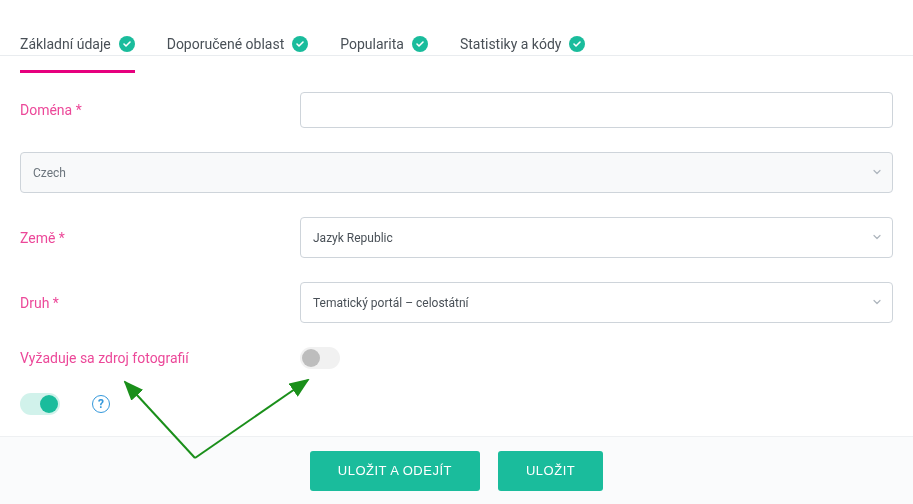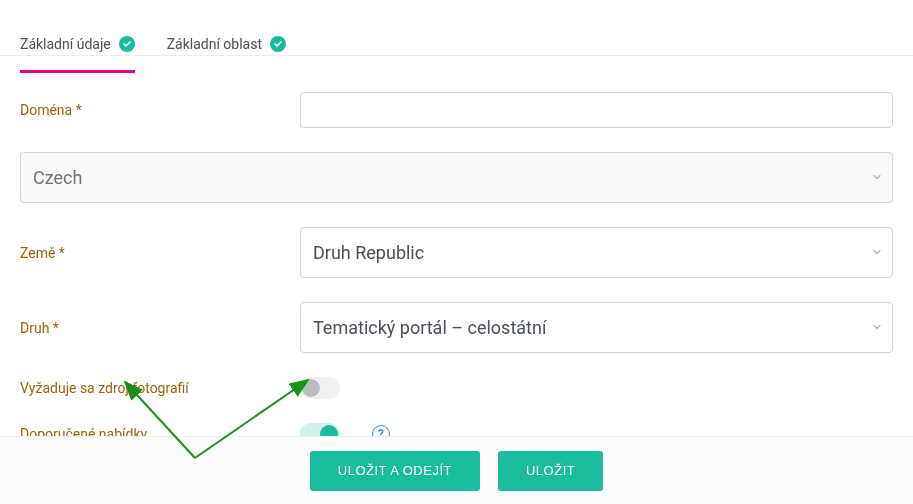--- a/index.html
+++ b/index.html
@@ -59,21 +59,21 @@
     }
     .row {
       display: flex;
       align-items: center;
       margin-bottom: 24px;
     }
     .label {
       width: 280px;
       flex: 0 0 280px;
       font-size: 14px;
-      color: #a16207;
+      color: #ec4899;
     }
     .field {
       flex: 1;
     }
 
     .text-input {
       width: 100%;
       height: 36px;
       border: 1px solid #ced4da;
       border-radius: 4px;
@@ -81,25 +81,25 @@
       font-size: 14px;
       color: #495057;
       background: #fff;
     }
 
     .select {
       position: relative;
     }
     .select-box {
       width: 100%;
-      height: 51px;
+      height: 41px;
       border: 1px solid #ced4da;
       border-radius: 4px;
       padding: 0 32px 0 12px;
-      font-size: 18px;
+      font-size: 12px;
       color: #495057;
       background: #fff;
       display: flex;
       align-items: center;
     }
     .select-box.disabled {
       background: #f8f9fa;
       color: #6c757d;
     }
     .select-caret {
@@ -185,27 +185,43 @@
 <div class="tabs">
   <div class="tab active">
     <span>Základní údaje</span>
     <span class="tab-check">
       <svg width="10" height="10" viewBox="0 0 10 10">
           <path d="M2 5 L4 7 L8 3" stroke="#fff" stroke-width="1.6" fill="none" stroke-linecap="round" stroke-linejoin="round"></path>
         </svg>
     </span>
   </div>
   <div class="tab">
-    <span>Základní oblast</span>
+    <span>Doporučené oblast</span>
     <span class="tab-check">
       <svg width="10" height="10" viewBox="0 0 10 10">
           <path d="M2 5 L4 7 L8 3" stroke="#fff" stroke-width="1.6" fill="none" stroke-linecap="round" stroke-linejoin="round"></path>
         </svg>
     </span>
   </div>
+  <div class="tab">
+    <span>Popularita</span>
+    <span class="tab-check">
+      <svg width="10" height="10" viewBox="0 0 10 10">
+          <path d="M2 5 L4 7 L8 3" stroke="#fff" stroke-width="1.6" fill="none" stroke-linecap="round" stroke-linejoin="round"></path>
+        </svg>
+    </span>
+  </div>
+  <div class="tab">
+    <span>Statistiky a kódy</span>
+    <span class="tab-check">
+      <svg width="10" height="10" viewBox="0 0 10 10">
+          <path d="M2 5 L4 7 L8 3" stroke="#fff" stroke-width="1.6" fill="none" stroke-linecap="round" stroke-linejoin="round"></path>
+        </svg>
+    </span>
+  </div>
 </div>
 
 <div class="form-area">
 
   <div class="row">
     <div class="label">Doména *</div>
     <div class="field">
       <input class="text-input" type="text" value="" style="">
     </div>
   </div>
@@ -220,21 +236,21 @@
             <path d="M3 4.5 L6 7.5 L9 4.5" stroke="#adb5bd" stroke-width="1.2" fill="none" stroke-linecap="round" stroke-linejoin="round"></path>
           </svg>
       </span>
     </div>
   </div>
 
   <div class="row">
     <div class="label">Země *</div>
     <div class="field select">
       <div class="select-box">
-        <span>Druh Republic</span>
+        <span>Jazyk Republic</span>
       </div>
       <span class="select-caret">
         <svg width="12" height="12" viewBox="0 0 12 12">
             <path d="M3 4.5 L6 7.5 L9 4.5" stroke="#adb5bd" stroke-width="1.2" fill="none" stroke-linecap="round" stroke-linejoin="round"></path>
           </svg>
       </span>
     </div>
   </div>
 
   <div class="row">
@@ -254,21 +270,20 @@
   <div class="row">
     <div class="label">Vyžaduje sa zdroj fotografií</div>
     <div class="field" style="display:flex;align-items:center;">
       <div class="toggle off">
         <div class="knob"></div>
       </div>
     </div>
   </div>
 
   <div class="row">
-    <div class="label">Doporučené nabídky</div>
     <div class="field" style="display:flex;align-items:center;">
       <div class="toggle on">
         <div class="knob"></div>
       </div>
       <span class="help-icon">?</span>
     </div>
   </div>
 
 </div>
 

